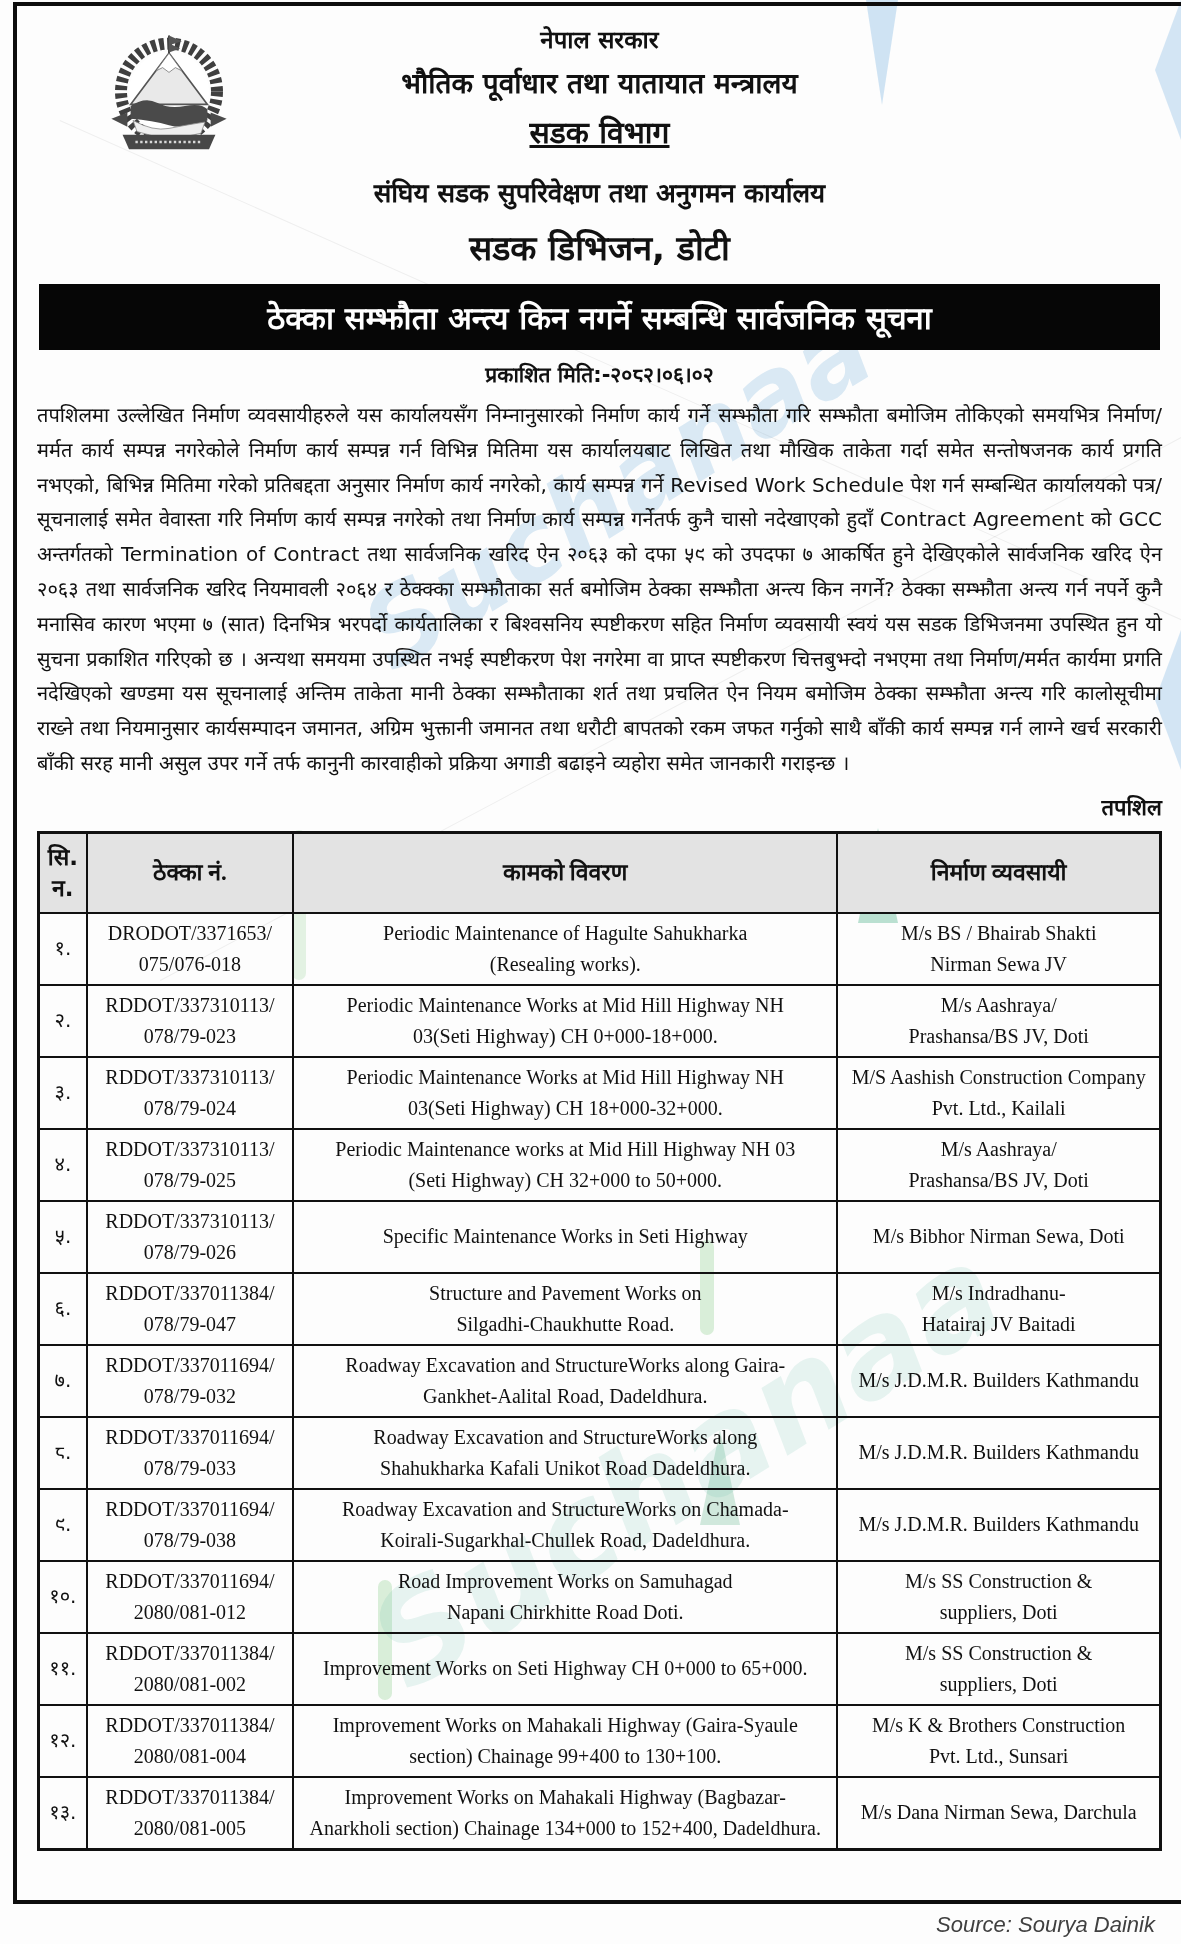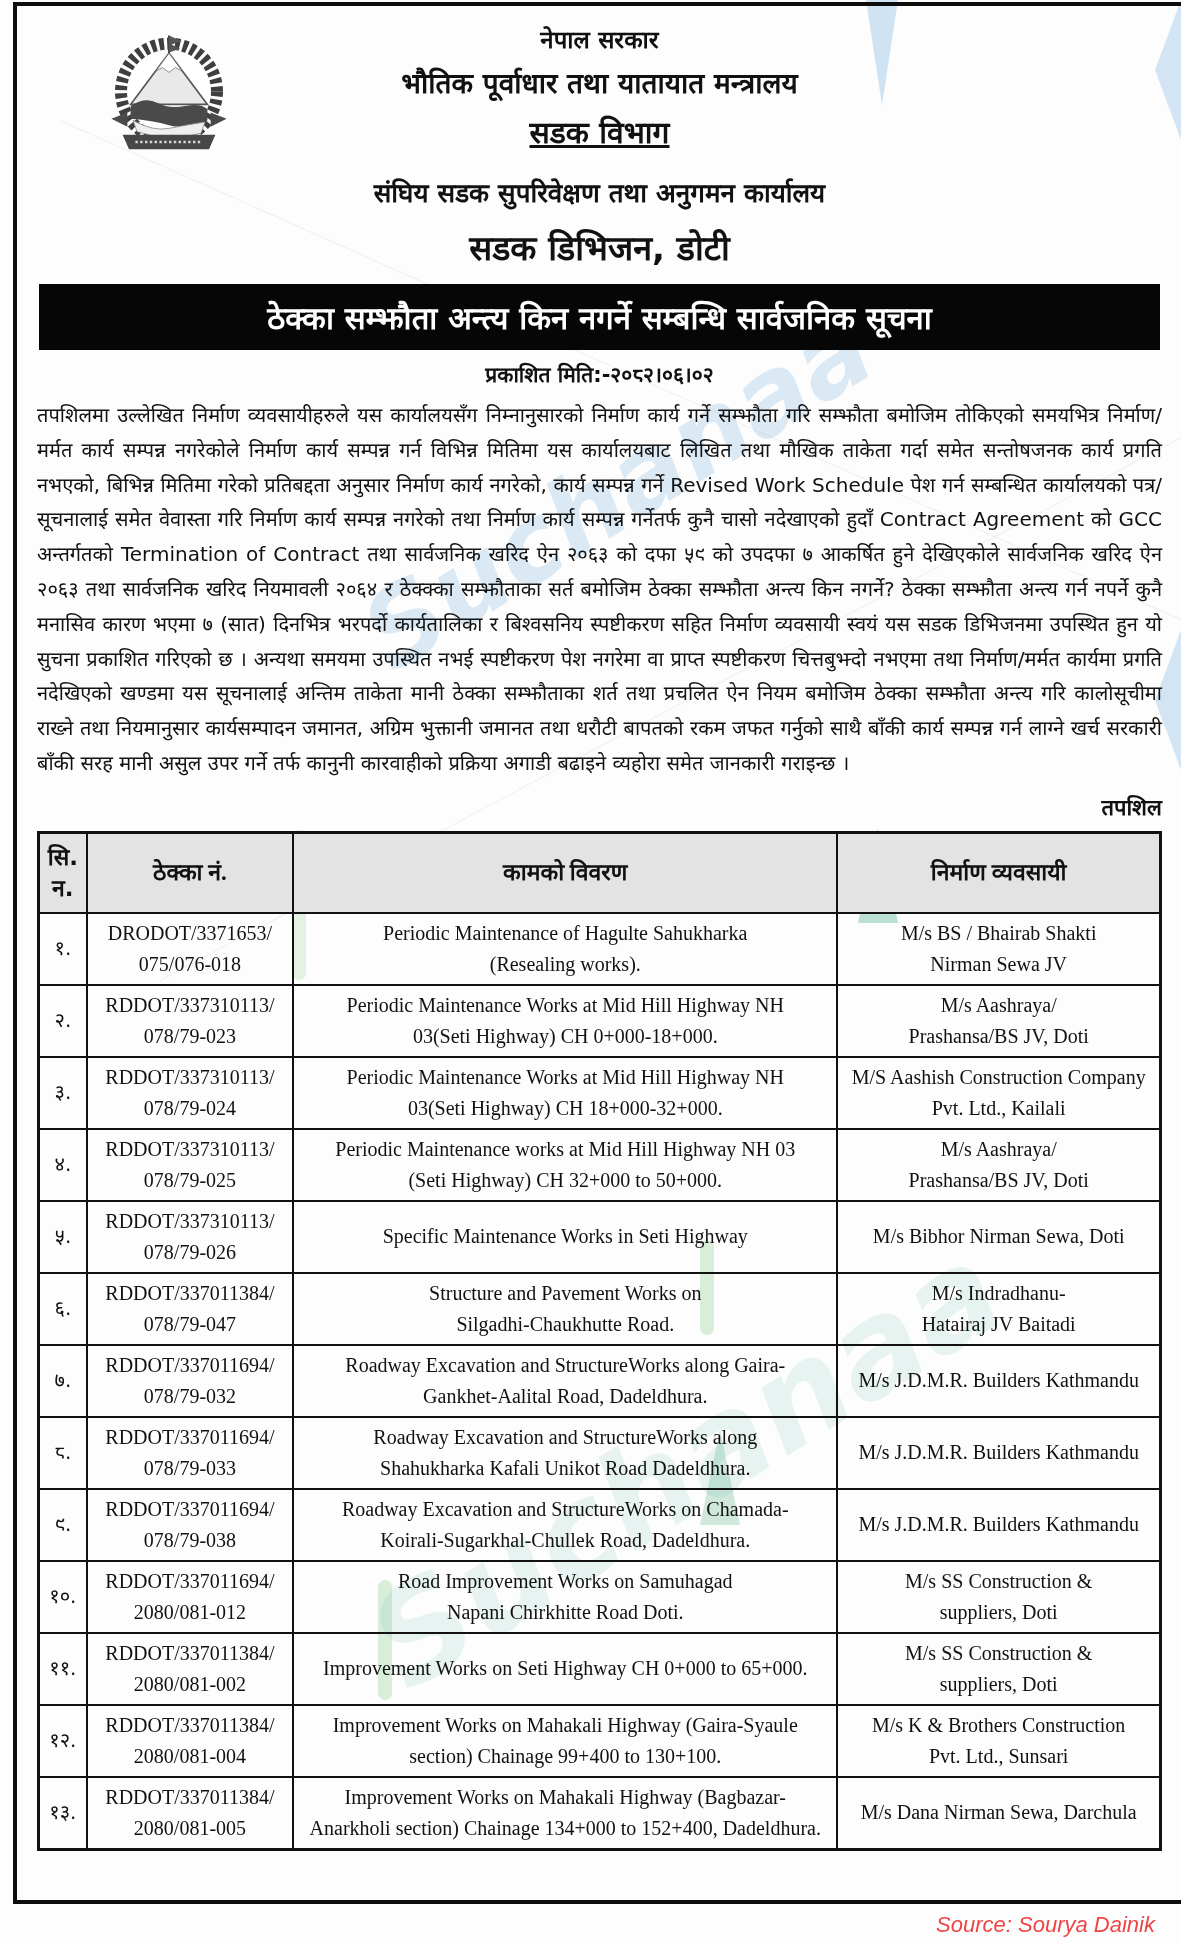--- a/index.html
+++ b/index.html
@@ -86,21 +86,21 @@
     padding:4px 6px;
     white-space:pre-line;
     line-height:1.55;
   }
   .c-sn{width:4.3%;font-size:20px;}
   .c-no{width:18.4%;font-size:20px;font-family:"Liberation Serif",serif;}
   .c-desc{width:48.5%;font-size:20px;font-family:"Liberation Serif",serif;}
   .c-con{width:28.8%;font-size:20px;font-family:"Liberation Serif",serif;}
   .source-line{
     position:absolute;right:26px;bottom:6px;
-    font-style:italic;font-size:22px;color:#ef4444;
+    font-style:italic;font-size:22px;color:#404040;
     font-family:"Liberation Sans",sans-serif;
     text-align:right;
   }
 </style>
 </head>
 <body>
 
 <div class="page">
 
   <div class="wm wm-line" style="left:60px;top:120px;width:1400px;transform:rotate(24deg);"></div>

